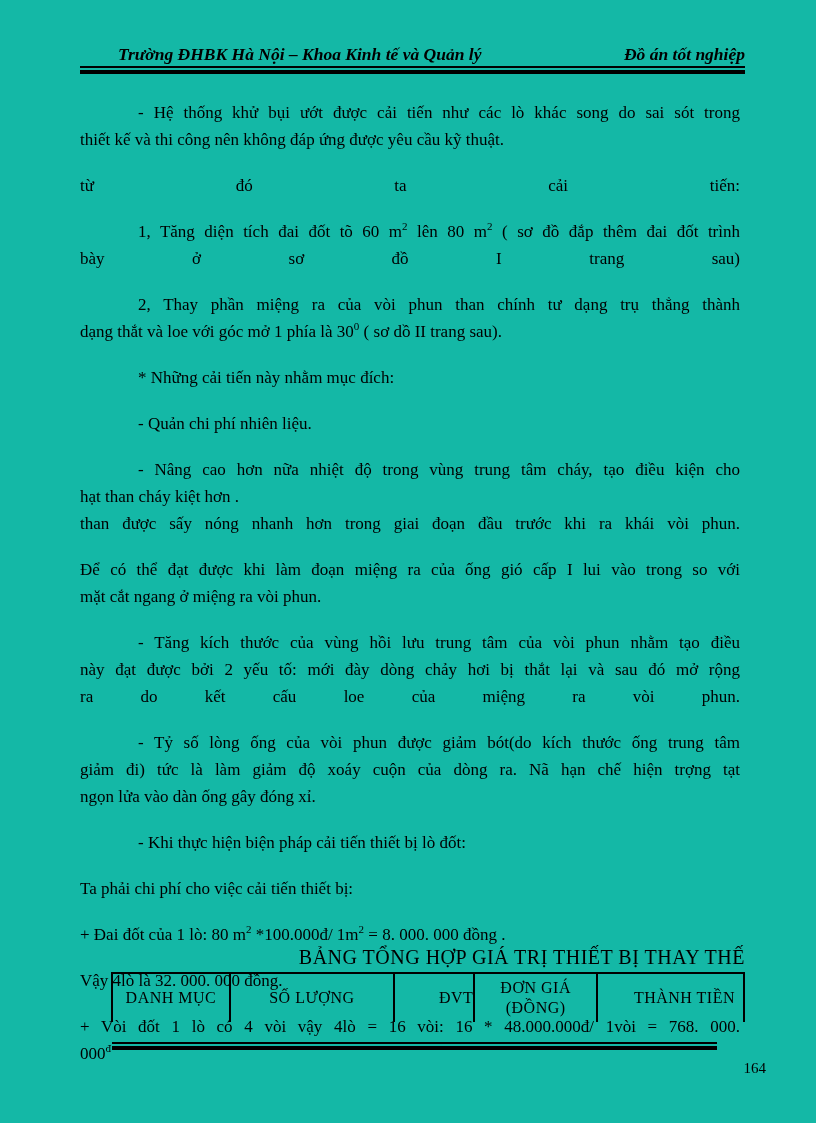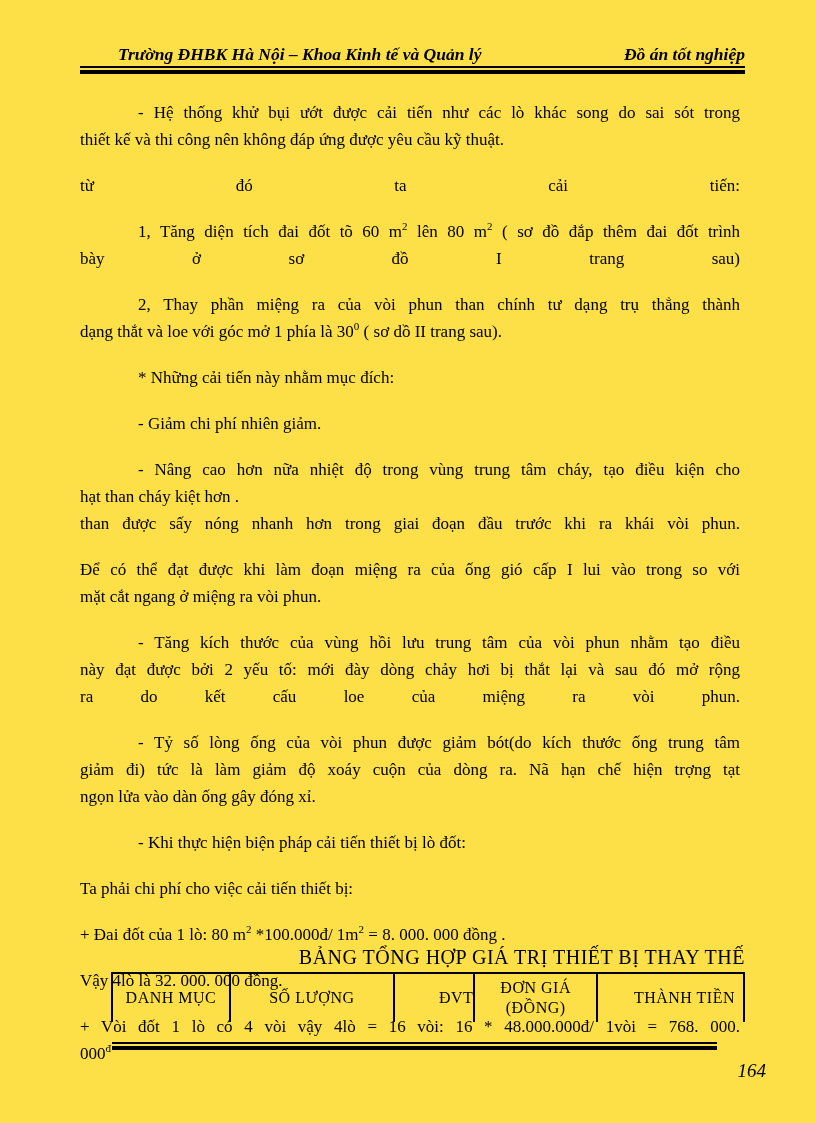--- a/index.html
+++ b/index.html
@@ -1,18 +1,18 @@
 <!DOCTYPE html>
 <html><head>
 <meta charset="utf-8">
 <style>
   html,body { margin:0; padding:0; background:#e8e8e8; }
   .page {
     position:relative; width:816px; height:1123px; margin:0 auto;
-    background:#fde047; overflow:hidden; color:#000;
+    background:#14b8a6; overflow:hidden; color:#000;
     font-family:"Liberation Serif","DejaVu Serif",serif;
   }
 
   
   .header-row {
     position:absolute; left:80px; top:44px; width:665px;
     display:flex; justify-content:space-between; align-items:baseline;
     font-size:17.5px; font-weight:bold; font-style:italic;
   }
   .header-row .h-left { padding-left:38px; }
@@ -51,22 +51,21 @@
     font-size:16px; letter-spacing:0.5px; text-align:center;
     white-space:pre-line; line-height:20px;
   }
   .c0 { width:19.6%; } .c1 { width:27.3%; } .c2 { width:12.9%;padding-left:44px; }
   .c3 { width:20.4%; } .c4 { width:19.8%;margin-left:28px; }
 
   
   .footer-rule { position:absolute; left:112px; top:1042px; width:605px; }
   .page-number {
     position:absolute; right:50px; top:1060px;
-    font-size:19px;
-    font-style:italic;
+    font-size:15px;
   }
 </style>
 </head>
 <body>
 
 <div class="page">
 
   <div class="header-row">
     <span class="h-left">Trường ĐHBK Hà Nội – Khoa Kinh tế và Quản lý</span>
     <span class="h-right">Đồ án tốt nghiệp</span>
@@ -79,21 +78,21 @@
 
   <div class="content" id="content-lines">
       <div class="line jline indent"><span>- Hệ thống khử bụi ướt được cải tiến như các lò khác song do sai sót trong</span></div>
       <div class="line lline"><span>thiết kế và thi công nên không đáp ứng được yêu cầu kỹ thuật.</span></div>
       <div class="line jline para"><span>từ đó ta cải tiến:</span></div>
       <div class="line jline indent para"><span>1, Tăng diện tích đai đốt tõ 60 m</span><sup>2</sup><span> lên 80 m</span><sup>2</sup><span> ( sơ đồ đắp thêm đai đốt trình</span></div>
       <div class="line jline"><span>bày ở sơ đồ I trang sau)</span></div>
       <div class="line jline indent para"><span>2, Thay phần miệng ra của vòi phun than chính tư dạng trụ thẳng thành</span></div>
       <div class="line lline"><span>dạng thắt và loe với góc mở 1 phía là 30</span><sup>0</sup><span> ( sơ dồ II trang sau).</span></div>
       <div class="line lline indent para"><span>* Những cải tiến này nhằm mục đích:</span></div>
-      <div class="line lline indent para"><span>- Giảm chi phí nhiên giảm.</span></div>
+      <div class="line lline indent para"><span>- Quản chi phí nhiên liệu.</span></div>
       <div class="line jline indent para"><span>- Nâng cao hơn nữa nhiệt độ trong vùng trung tâm cháy, tạo điều kiện cho</span></div>
       <div class="line lline"><span>hạt than cháy kiệt hơn .</span></div>
       <div class="line jline"><span>than được sấy nóng nhanh hơn trong giai đoạn đầu trước khi ra khái vòi phun.</span></div>
       <div class="line jline para"><span>Để có thể đạt được khi làm đoạn miệng ra của ống gió cấp I lui vào trong so với</span></div>
       <div class="line lline"><span>mặt cắt ngang ở miệng ra vòi phun.</span></div>
       <div class="line jline indent para"><span>- Tăng kích thước của vùng hồi lưu trung tâm của vòi phun nhằm tạo điều</span></div>
       <div class="line jline"><span>này đạt được bởi 2 yếu tố: mới đày dòng chảy hơi bị thắt lại và sau đó mở rộng</span></div>
       <div class="line jline"><span>ra do kết cấu loe của miệng ra vòi phun.</span></div>
       <div class="line jline indent para"><span>- Tỷ số lòng ống của vòi phun được giảm bót(do kích thước ống trung tâm</span></div>
       <div class="line jline"><span>giảm đi) tức là làm giảm độ xoáy cuộn của dòng ra. Nã hạn chế hiện trợng tạt</span></div>

